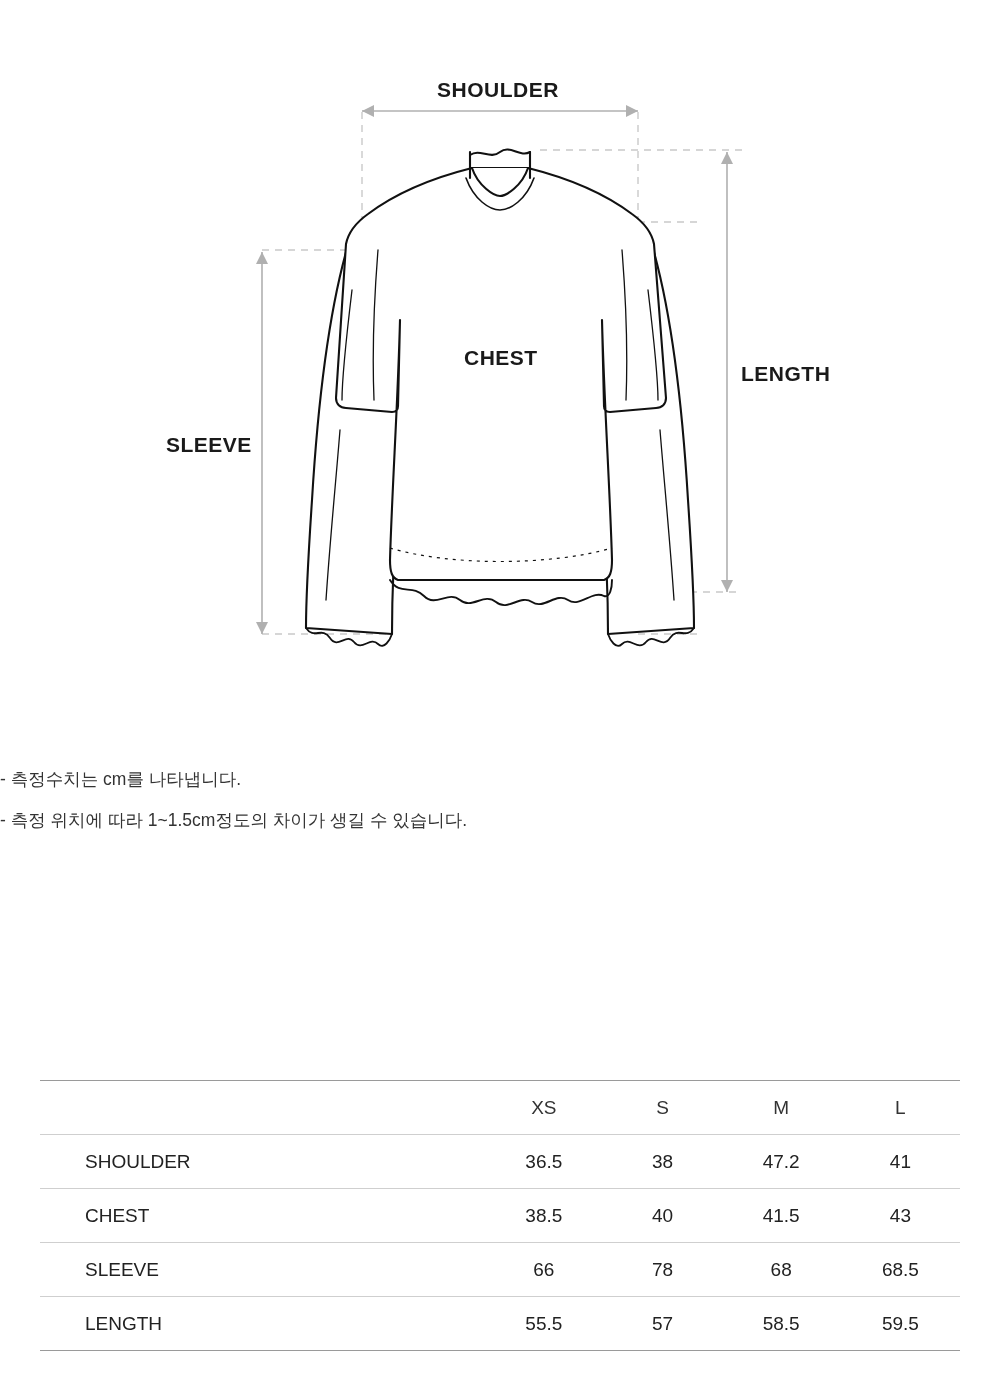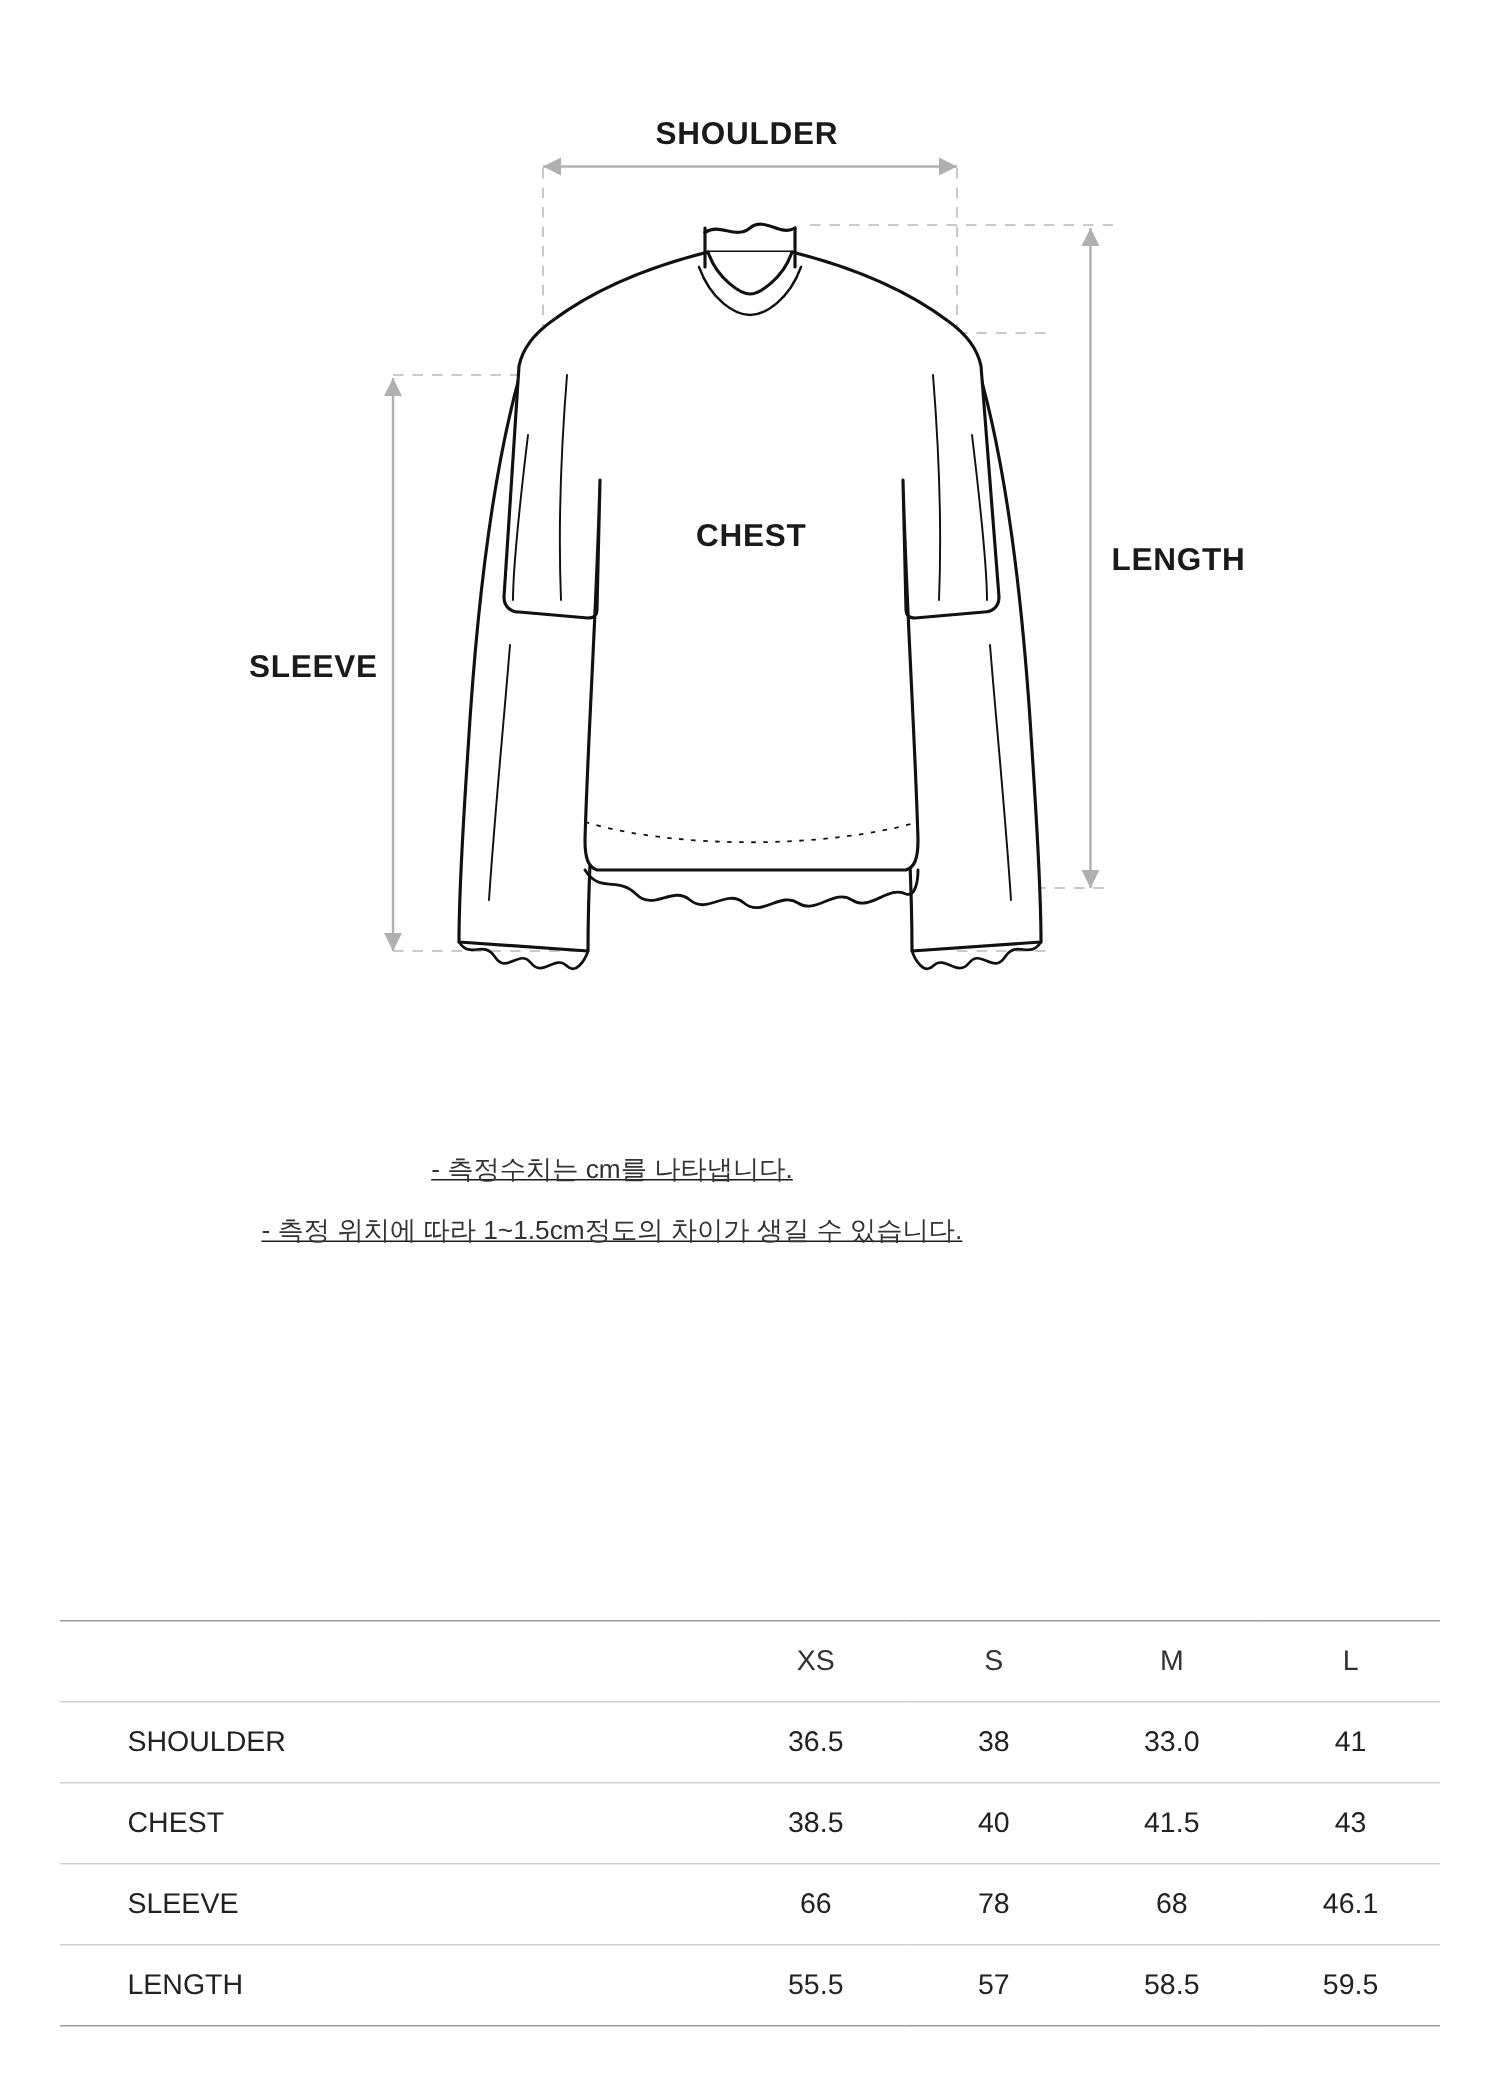--- a/index.html
+++ b/index.html
@@ -41,22 +41,21 @@
   #label-length   { left: 741px; top: 362px; }
   #label-sleeve   { left: 166px; top: 433px; }
   #label-chest    { left: 464px; top: 346px; }
 
   
   .notes {
     position: absolute;
     left: 0;
     top: 768px;
     width: 816px;
-    text-align: center;
-    text-decoration: underline;
+    text-align: left;
   }
   .notes p {
     margin: 0 0 17px 0;
     font-size: 17.5px;
     color: #333333;
     font-family: "Liberation Sans", sans-serif;
     line-height: 1.35;
   }
 
   
@@ -255,36 +254,36 @@
         <th class="col-size">S</th>
         <th class="col-size">M</th>
         <th class="col-size">L</th>
       </tr>
     </thead>
     <tbody>
       <tr>
         <td class="col-name">SHOULDER</td>
         <td class="col-size">36.5</td>
         <td class="col-size">38</td>
-        <td class="col-size">33.0</td>
+        <td class="col-size">47.2</td>
         <td class="col-size">41</td>
       </tr>
       <tr>
         <td class="col-name">CHEST</td>
         <td class="col-size">38.5</td>
         <td class="col-size">40</td>
         <td class="col-size">41.5</td>
         <td class="col-size">43</td>
       </tr>
       <tr>
         <td class="col-name">SLEEVE</td>
         <td class="col-size">66</td>
         <td class="col-size">78</td>
         <td class="col-size">68</td>
-        <td class="col-size">46.1</td>
+        <td class="col-size">68.5</td>
       </tr>
       <tr>
         <td class="col-name">LENGTH</td>
         <td class="col-size">55.5</td>
         <td class="col-size">57</td>
         <td class="col-size">58.5</td>
         <td class="col-size">59.5</td>
       </tr>
     </tbody>
   </table>

